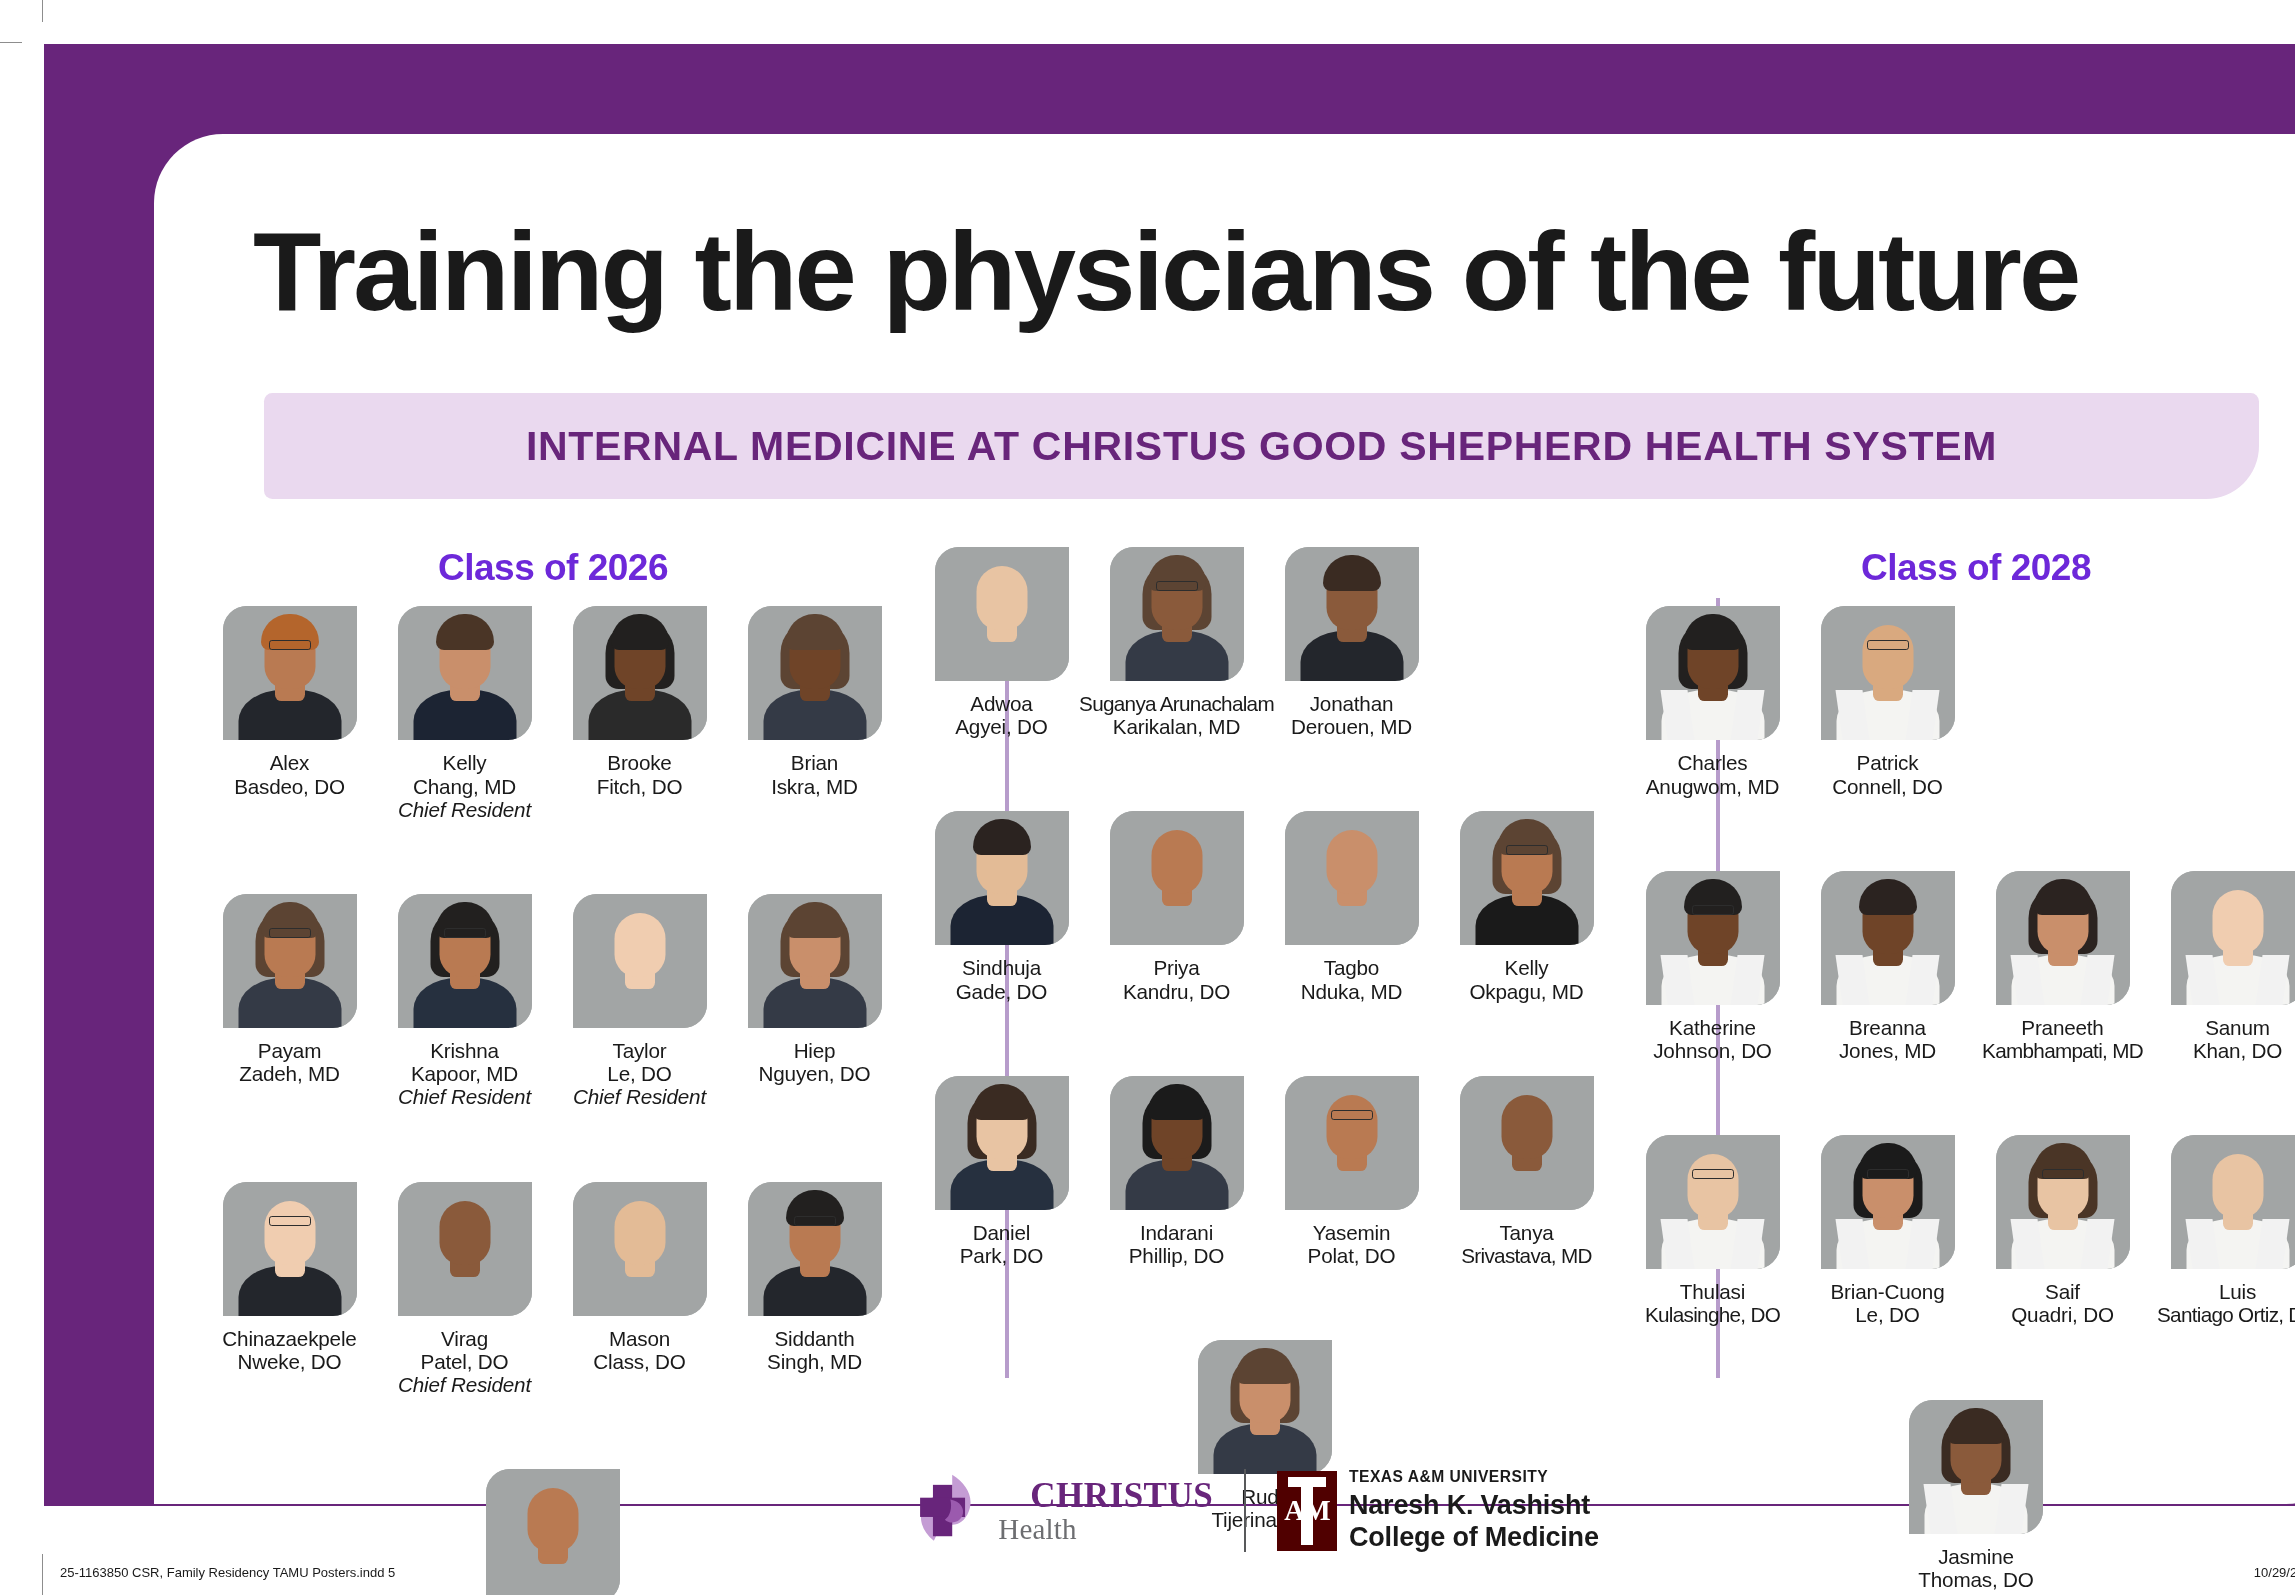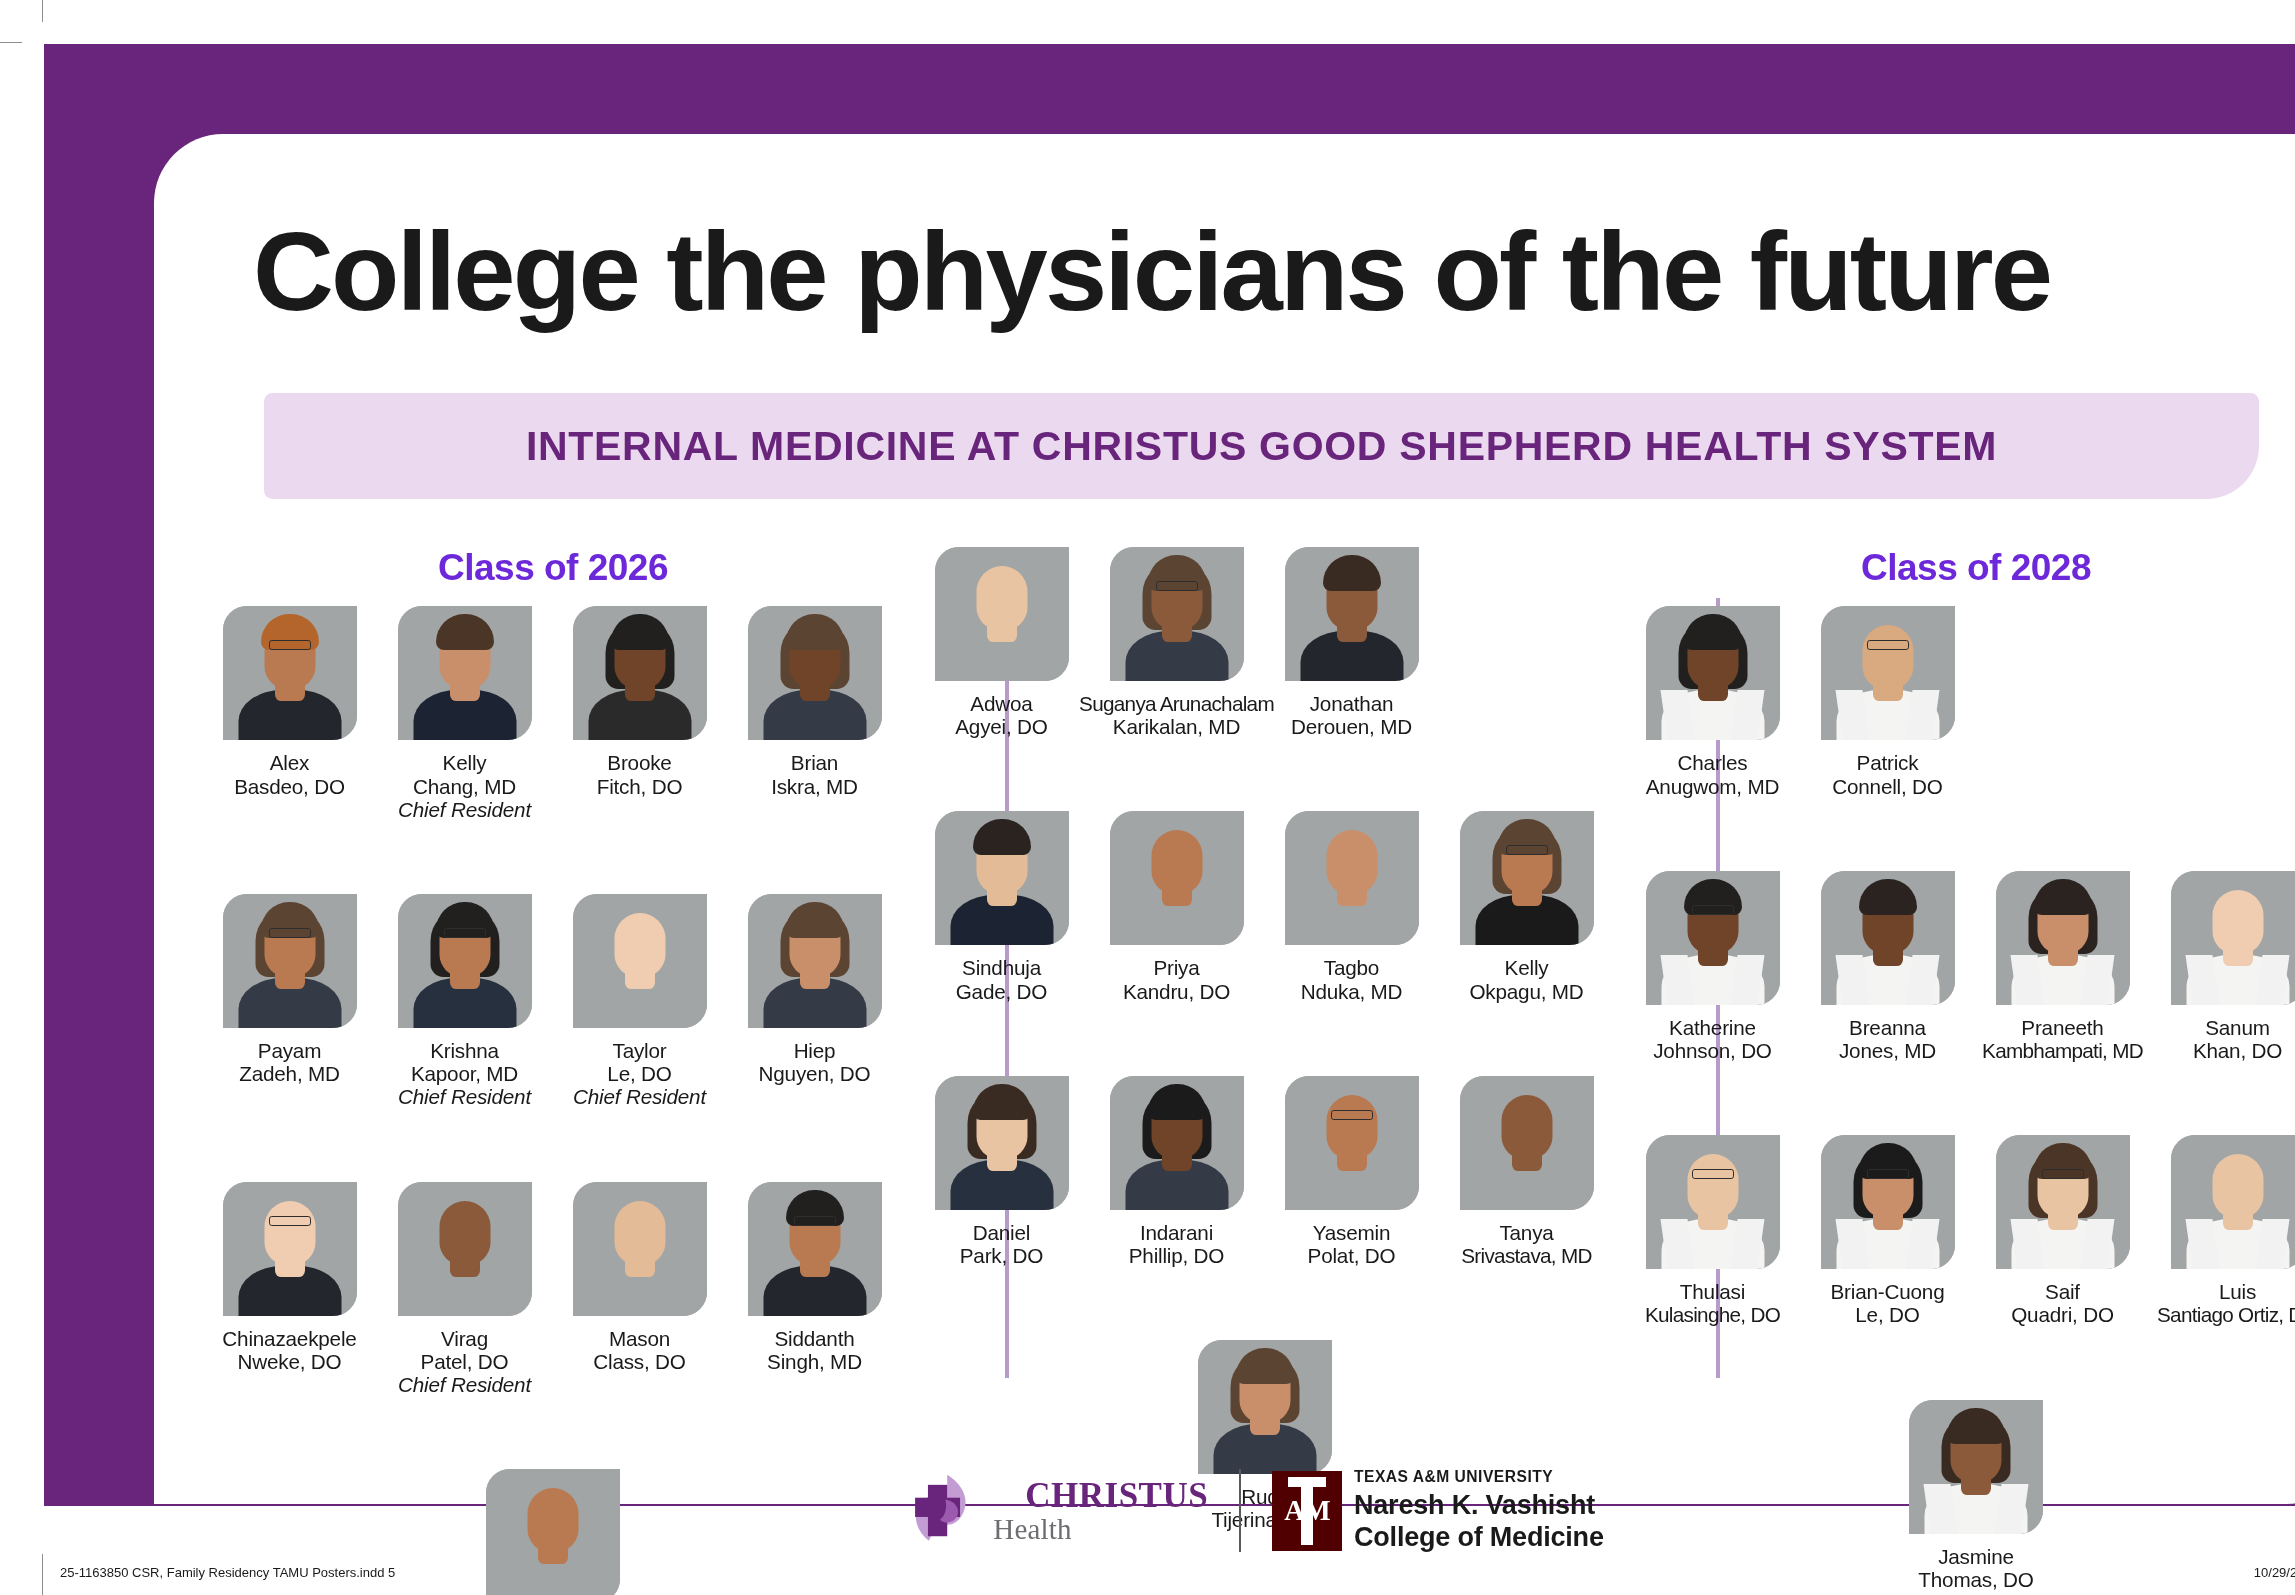--- a/index.html
+++ b/index.html
@@ -225,21 +225,21 @@
     font-size: 29px; color: #6d6e71;
     margin-top: 1.8px; letter-spacing: 0.2px;
   }
   .logo-sep {
     width: 1.8px; height: 83px;
     background: #58595b;
     margin: 0 31px;
   }
   .tamu-logo { display: flex; align-items: center; gap: 12px; }
   .tamu-mark {
-    width: 70px; height: 80px;
+    width: 60px; height: 80px;
     background: #500000;
     position: relative;
     display: flex; align-items: center; justify-content: center;
   }
   .tamu-atm {
     color: #ffffff;
     font-family: "Liberation Serif", serif;
     font-weight: 700;
     font-size: 28.5px;
     letter-spacing: -0.9px;
@@ -293,21 +293,21 @@
 
   <div class="crop-mark" style="left:42px;  top:0;    width:0.9px; height:22px;"></div>
   <div class="crop-mark" style="left:0;     top:42px; width:22px; height:0.9px;"></div>
 
   <div class="crop-mark" style="left:42px;  top:1554px; width:0.9px; height:41px;"></div>
 
   <div class="poster">
 
     <div class="card">
 
-      <h1 class="title">College the physicians of the future</h1>
+      <h1 class="title">Training the physicians of the future</h1>
 
       <div class="subtitle-bar">
         <span class="subtitle-text">INTERNAL MEDICINE AT CHRISTUS GOOD SHEPHERD HEALTH SYSTEM</span>
       </div>
 
       <div class="divider divider-1"></div>
       <div class="divider divider-2"></div>
 
       <div class="columns">
         <div class="col col-1">

